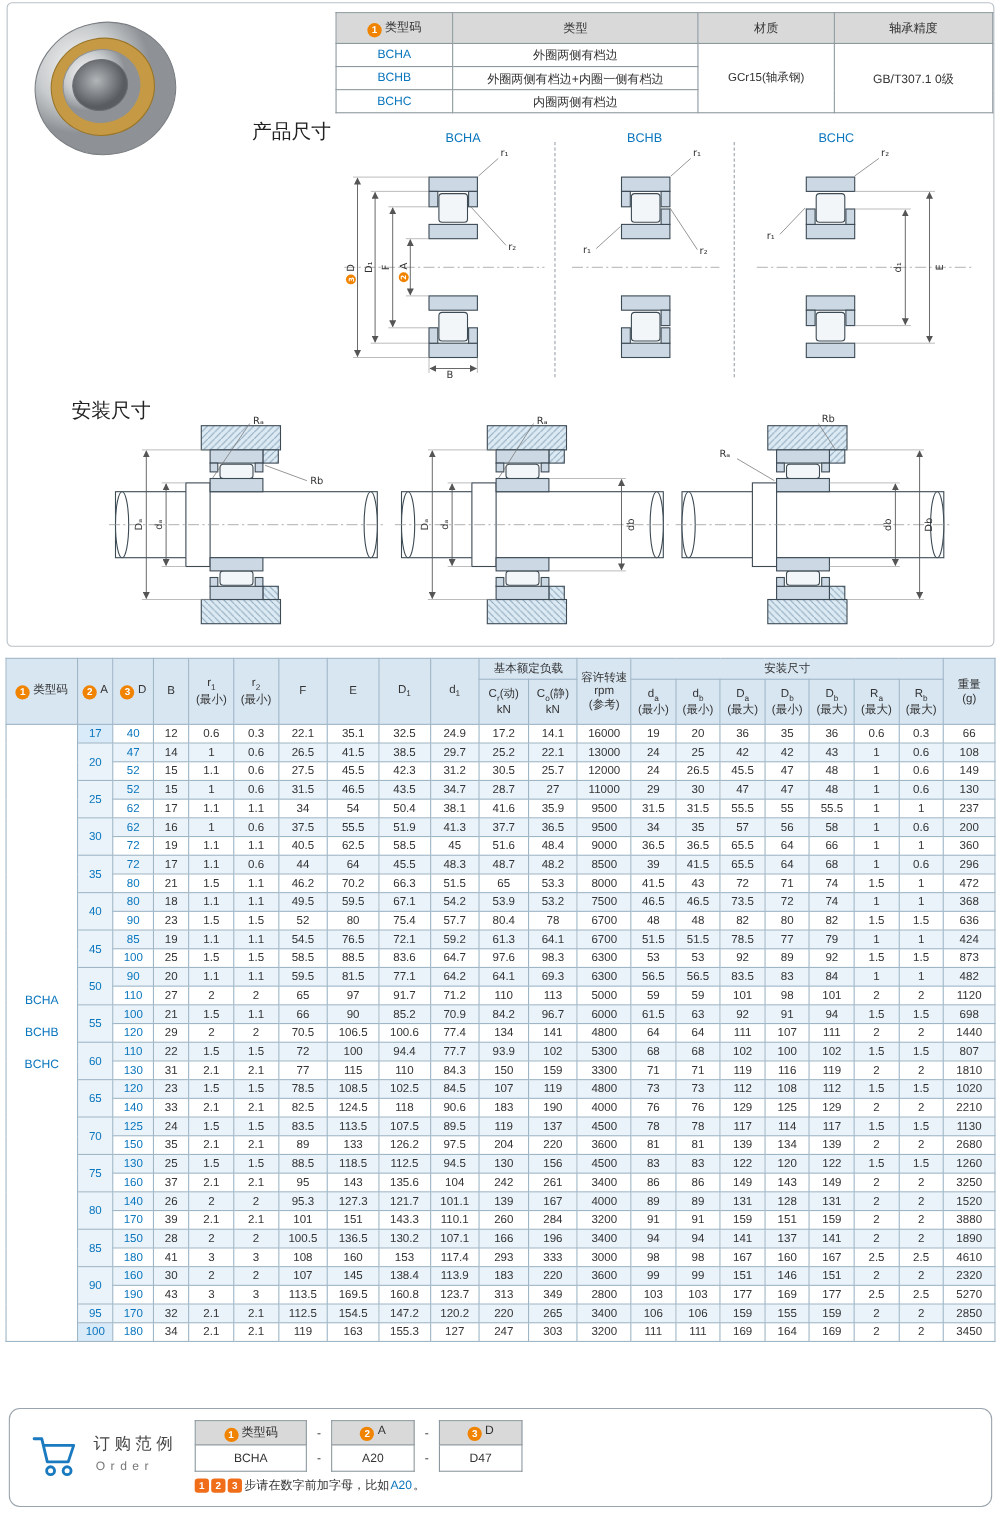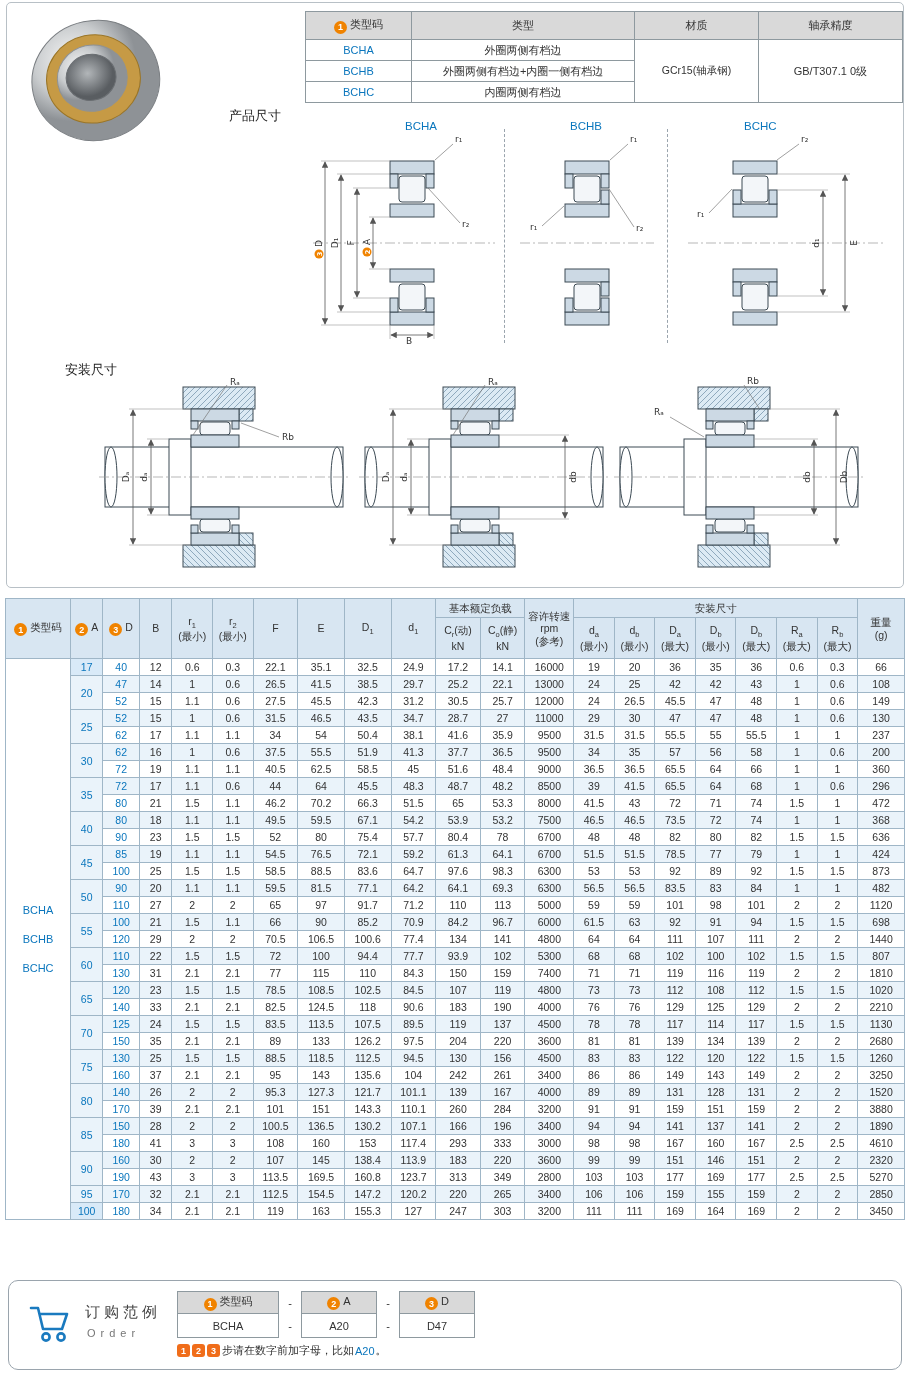--- a/index.html
+++ b/index.html
@@ -9,21 +9,21 @@
   .top-box{position:absolute;left:6px;top:2px;width:896px;height:584px;border:1px solid #b8c0c6;border-radius:5px}
   .badge{display:inline-flex;align-items:center;justify-content:center;width:13px;height:13px;border-radius:50%;
          background:#f08300;color:#fff;font-size:9px;font-weight:bold;margin-right:3px;vertical-align:-2px}
   .badge.sq{border-radius:3px;background:#f06d1a;margin-right:1px}
   .code-blue{color:#0a76bd}
   
   .type-table{position:absolute;left:298px;top:8px;border-collapse:collapse;font-size:11px;text-align:center}
   .type-table th,.type-table td{border:1px solid #8e999f;padding:1px 6px}
   .type-table th{background:#d9d9d9;font-weight:normal;height:25px}
   .type-table td{height:18px}
-  .sec-label{position:absolute;font-size:13px;color:#222}
+  .sec-label{position:absolute;font-size:18px;color:#222}
   .variant-label{position:absolute;font-size:11.5px;color:#0a76bd}
   .dash-sep{position:absolute;top:126px;height:214px;border-left:1px dashed #9aa4ad}
   
   svg text{font-size:9px;fill:#333;font-family:"DejaVu Sans",sans-serif}
   text.bt{font-size:6.5px;fill:#fff;font-weight:bold}
   .ring{fill:#ccd9e4;stroke:#3c4a54;stroke-width:1}
   .roller{fill:#f3f6f9;stroke:#3c4a54;stroke-width:1}
   .hatch{fill:url(#hatch);stroke:#3c4a54;stroke-width:1}
   .shaft{fill:#fff;stroke:#3c4a54;stroke-width:1}
   .cl{stroke:#999;stroke-width:.7;stroke-dasharray:10 3 2 3;fill:none}
@@ -820,21 +820,21 @@
           <td class="d-col">130</td>
           <td>31</td>
           <td>2.1</td>
           <td>2.1</td>
           <td>77</td>
           <td>115</td>
           <td>110</td>
           <td>84.3</td>
           <td>150</td>
           <td>159</td>
-          <td>7400</td>
+          <td>3300</td>
           <td>71</td>
           <td>71</td>
           <td>119</td>
           <td>116</td>
           <td>119</td>
           <td>2</td>
           <td>2</td>
           <td>1810</td>
         </tr>
         <tr class="alt">

